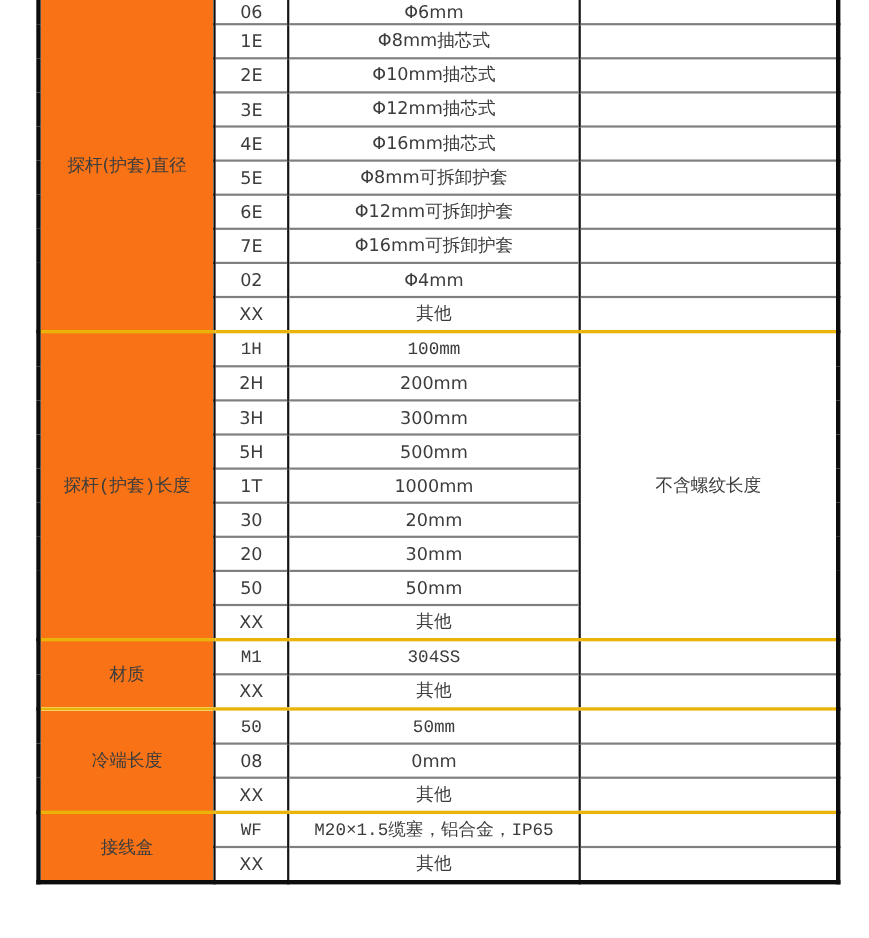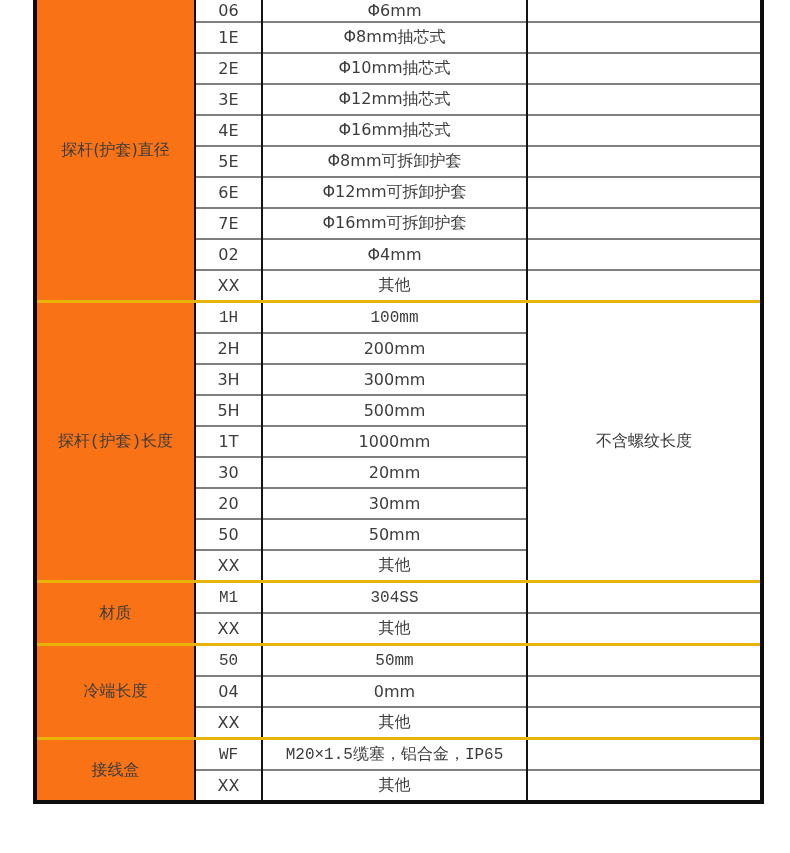--- a/index.html
+++ b/index.html
@@ -157,21 +157,21 @@
           <td class="desc-cell">其他</td>
           <td class="note-cell"></td>
         </tr>
         <tr class="section-start">
           <td class="label-cell" rowspan="3">冷端长度</td>
           <td class="code-cell">50</td>
           <td class="desc-cell">50mm</td>
           <td class="note-cell"></td>
         </tr>
         <tr>
-          <td class="code-cell">04</td>
+          <td class="code-cell">08</td>
           <td class="desc-cell">0mm</td>
           <td class="note-cell"></td>
         </tr>
         <tr>
           <td class="code-cell">XX</td>
           <td class="desc-cell">其他</td>
           <td class="note-cell"></td>
         </tr>
         <tr class="section-start">
           <td class="label-cell" rowspan="2">接线盒</td>

